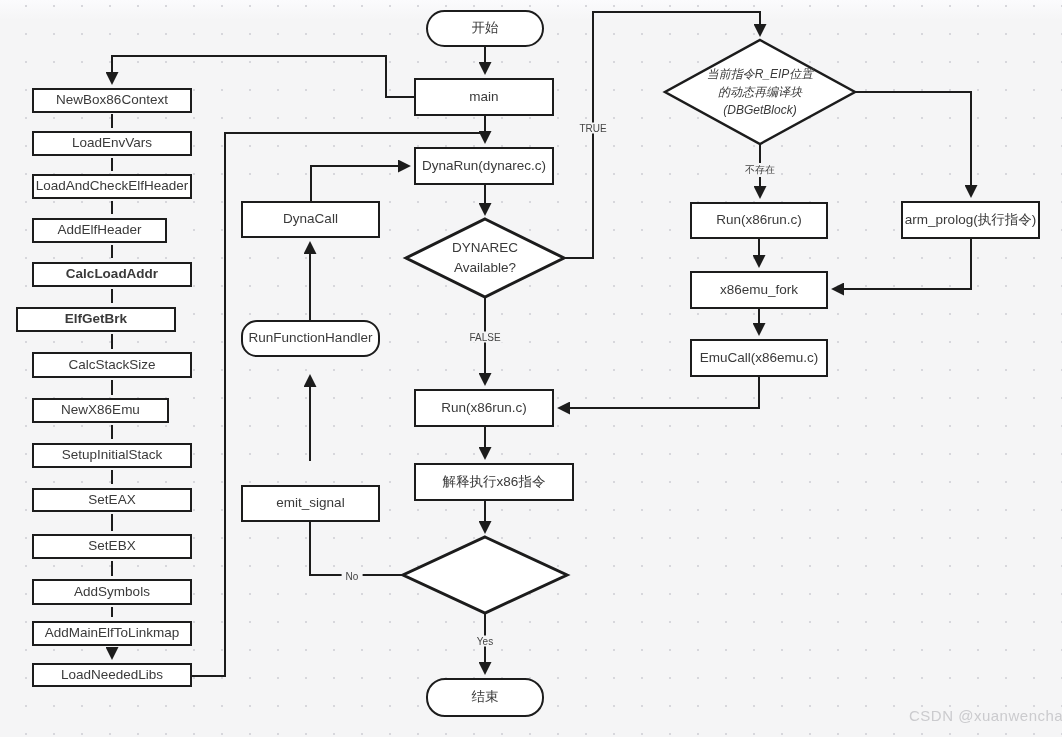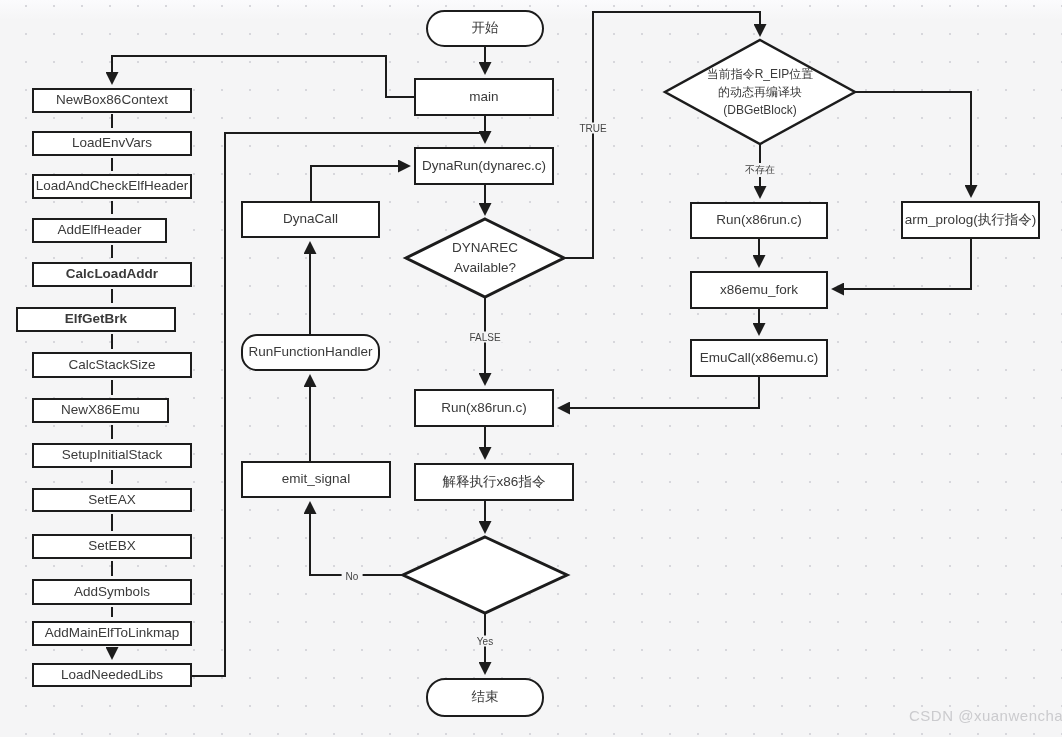--- a/index.html
+++ b/index.html
@@ -23,21 +23,21 @@
     background:#fff;border:2px solid #1c1c1c;color:#3a3a3a;
     display:flex;align-items:center;justify-content:center;
     font-size:13.5px;line-height:1.2;text-align:center;white-space:nowrap;
   }
   .terminal{border-radius:19px;border-width:2.5px;}
   .bold{font-weight:bold;}
   .dtext{
     position:absolute;z-index:3;color:#3a3a3a;text-align:center;
     transform:translate(-50%,-50%);font-size:13.5px;line-height:1.45;white-space:nowrap;
   }
-  .dtext.small{font-size:12px;line-height:1.5;}
+  .dtext.small{font-size:12px;line-height:1.5;font-style:italic;}
   .edge-label{
     position:absolute;z-index:4;transform:translate(-50%,-50%);
     background:#f5f5f6;color:#454545;font-size:10px;padding:0 4px;white-space:nowrap;
   }
   .watermark{
     position:absolute;z-index:5;right:12px;top:707px;
     color:#cbcbce;font-size:15px;letter-spacing:0.5px;
   }
 </style>
 </head>
@@ -174,24 +174,24 @@
   <div class="node" style="left:414px;top:389px;width:140px;height:38px;">
       <span>Run(x86run.c)</span>
     </div>
   <div class="node" style="left:414px;top:463px;width:160px;height:38px;">
       <span>解释执行x86指令</span>
     </div>
 
   <div class="node" style="left:241px;top:201px;width:139px;height:37px;">
       <span>DynaCall</span>
     </div>
-  <div class="node" style="left:241px;top:334px;width:139px;height:37px;border-radius:16px;">
+  <div class="node" style="left:241px;top:320px;width:139px;height:37px;border-radius:16px;">
       <span>RunFunctionHandler</span>
     </div>
-  <div class="node" style="left:241px;top:461px;width:150px;height:37px;">
+  <div class="node" style="left:241px;top:485px;width:139px;height:37px;">
       <span>emit_signal</span>
     </div>
 
   <div class="node" style="left:690px;top:202px;width:138px;height:37px;">
       <span>Run(x86run.c)</span>
     </div>
   <div class="node" style="left:690px;top:271px;width:138px;height:38px;">
       <span>x86emu_fork</span>
     </div>
   <div class="node" style="left:690px;top:339px;width:138px;height:38px;">

